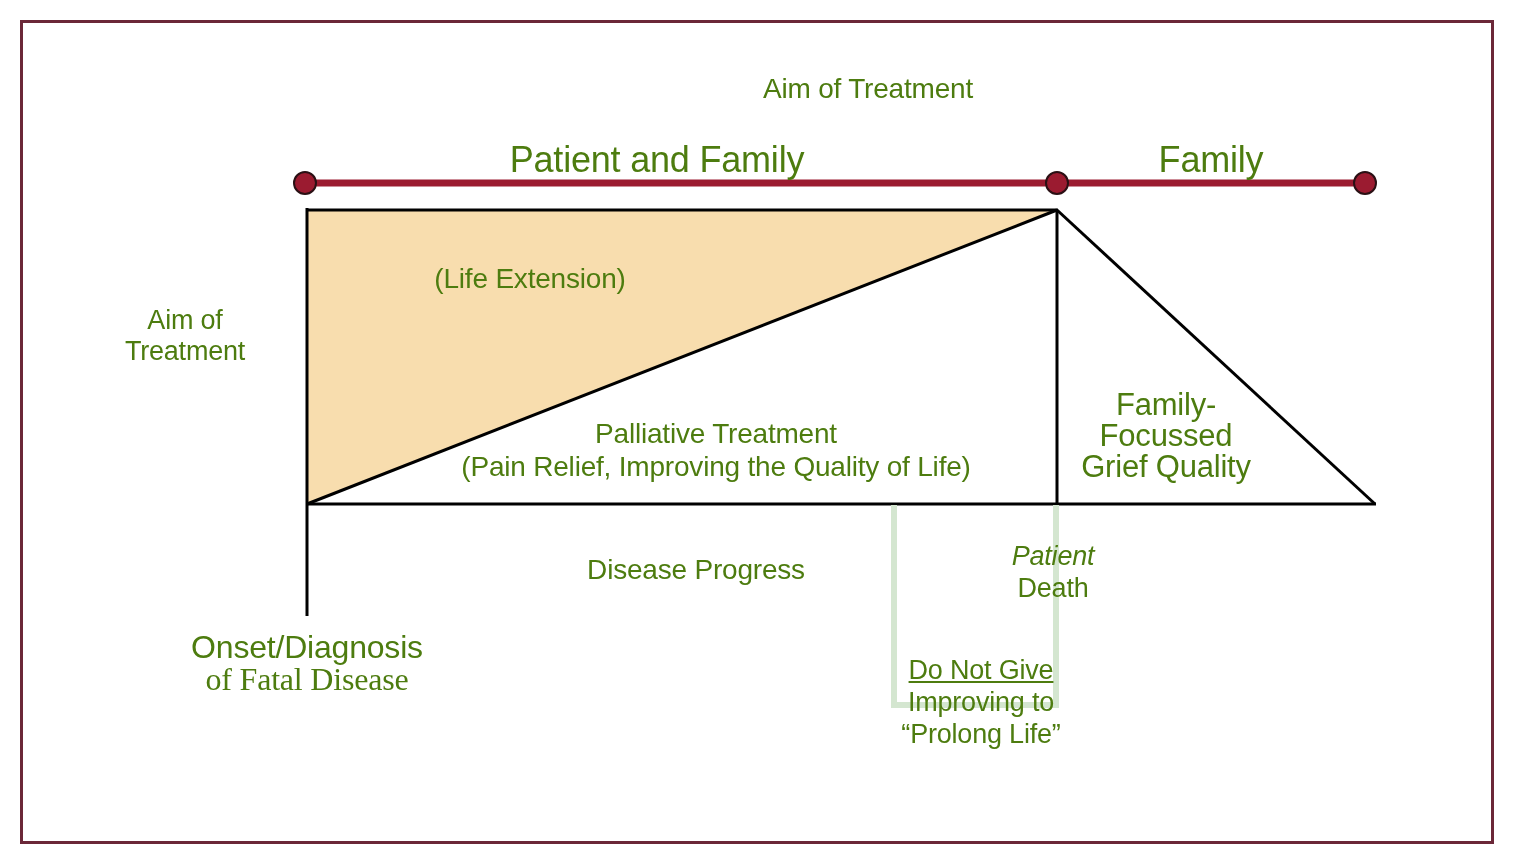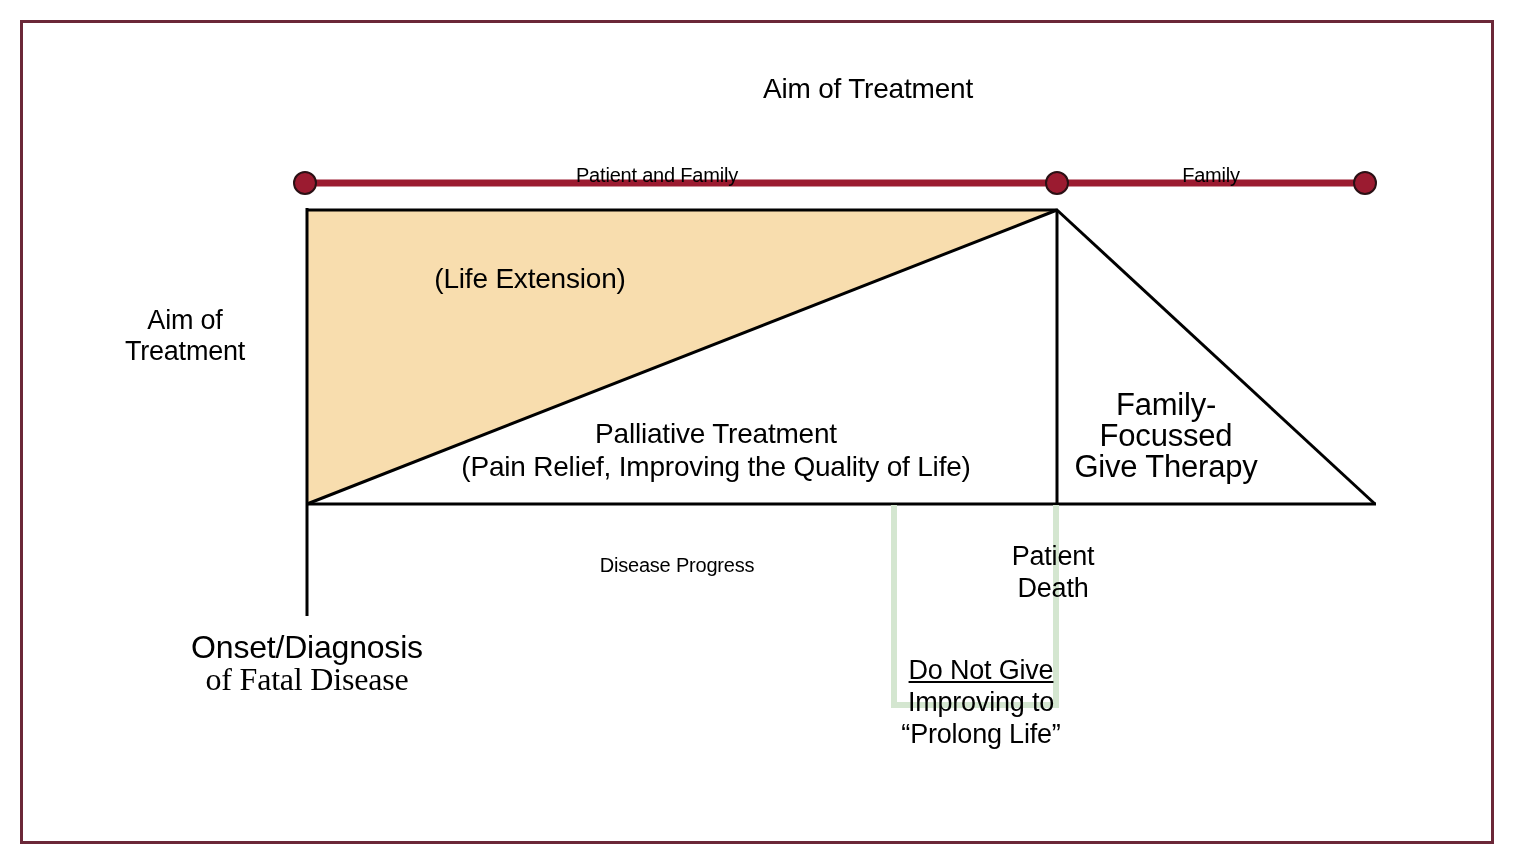--- a/index.html
+++ b/index.html
@@ -29,36 +29,36 @@
   }
   svg.diagram {
     position: absolute;
     left: 0;
     top: 0;
     width: 1516px;
     height: 866px;
   }
   .lbl {
     position: absolute;
-    color: #000000;
+    color: #4d7c0f;
     font-family: "Liberation Sans", sans-serif;
     text-align: center;
     line-height: 1.06;
     white-space: pre;
     letter-spacing: -0.2px;
   }
   .ctr {
     transform: translateX(-50%);
   }
   .t-title      { font-size: 28px; }
-  .t-seg        { font-size: 20px; margin-top: 24px; }
+  .t-seg        { font-size: 36px; }
   .t-axis       { font-size: 27px; }
   .t-band       { font-size: 28px; }
   .t-pall       { font-size: 28px; }
-  .t-prog       { font-size: 20px; }
+  .t-prog       { font-size: 28px; margin-left: 19px; }
   .t-grief      { font-size: 31px; }
   .t-death      { font-size: 27px; }
   .t-onset      { font-size: 32px; }
   .t-dng        { font-size: 27px; }
 </style>
 </head>
 <body>
 
 <div id="stage">
 
@@ -94,25 +94,25 @@
   <div class="lbl t-axis ctr" style="left:185px; top:306px;text-align:center;">Aim of</div>
   <div class="lbl t-axis ctr" style="left:185px; top:337px;">Treatment</div>
 
   <div class="lbl t-band ctr" style="left:530px; top:264px;">(Life Extension)</div>
 
   <div class="lbl t-pall ctr" style="left:716px; top:419px;">Palliative Treatment</div>
   <div class="lbl t-pall ctr" style="left:716px; top:452px;">(Pain Relief, Improving the Quality of Life)</div>
 
   <div class="lbl t-grief ctr" style="left:1166px; top:389px;">Family-</div>
   <div class="lbl t-grief ctr" style="left:1166px; top:420px;">Focussed</div>
-  <div class="lbl t-grief ctr" style="left:1166px; top:451px;">Give Therapy</div>
+  <div class="lbl t-grief ctr" style="left:1166px; top:451px;">Grief Quality</div>
 
   <div class="lbl t-prog ctr" style="left:677px; top:555px;">Disease Progress</div>
 
-  <div class="lbl t-death ctr" style="left:1053px; top:542px;">Patient</div>
+  <div class="lbl t-death ctr" style="left:1053px; top:542px;font-style:italic;">Patient</div>
   <div class="lbl t-death ctr" style="left:1053px; top:574px;">Death</div>
 
   <div class="lbl t-onset ctr" style="left:307px; top:631px;">Onset/Diagnosis</div>
   <div class="lbl t-onset ctr" style="left:307px; top:663px;font-family:Liberation Serif, serif;">of Fatal Disease</div>
 
   <div class="lbl t-dng ctr" style="left:981px; top:656px;text-decoration:underline;">Do Not Give</div>
   <div class="lbl t-dng ctr" style="left:981px; top:688px;">Improving to</div>
   <div class="lbl t-dng ctr" style="left:981px; top:720px;">“Prolong Life”</div>
 
 </div>

